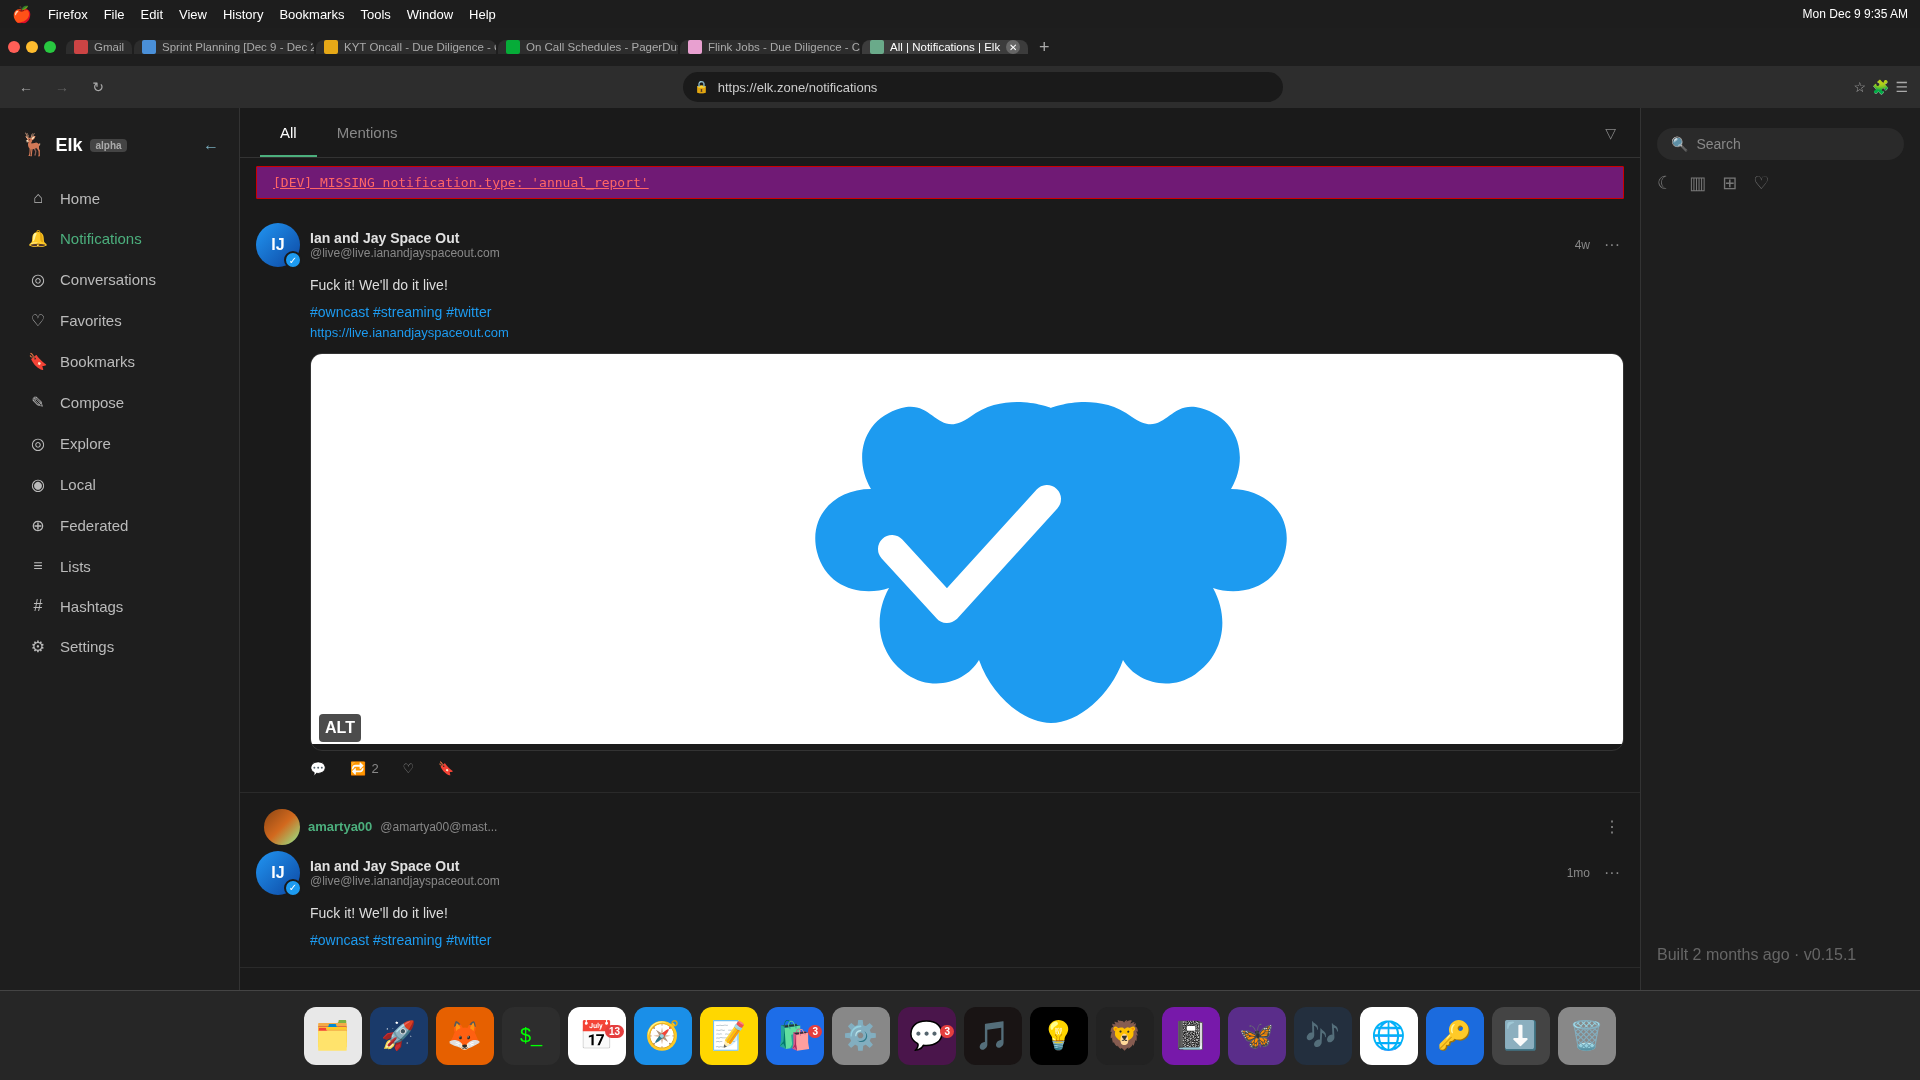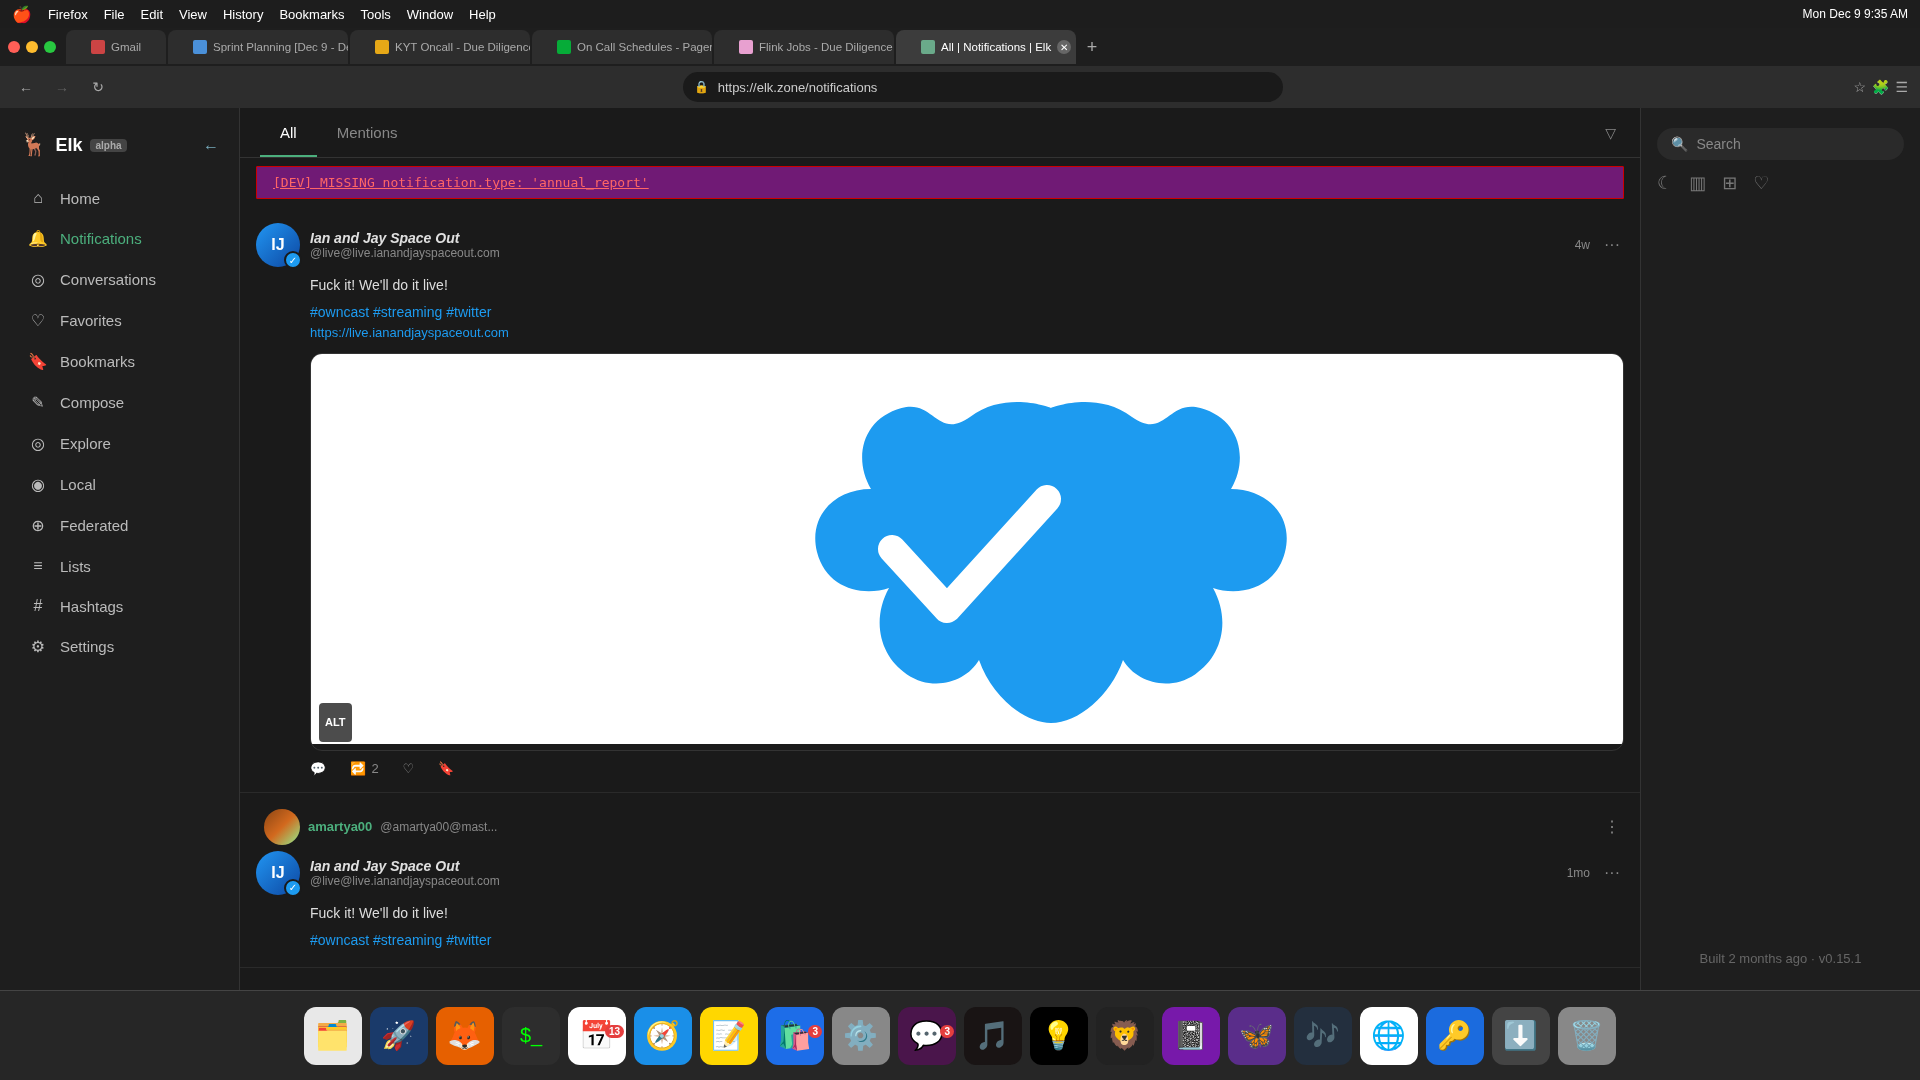--- a/index.html
+++ b/index.html
@@ -46,22 +46,22 @@
       display: flex;
       align-items: center;
       height: 38px;
       padding: 0 8px;
       gap: 2px;
       background: #1e1e1e;
     }
     .tab {
       display: flex;
       align-items: center;
-      height: 34px;
-      padding: 0 25px;
+      height: 14px;
+      padding: 0 8px;
       border-radius: 8px 8px 0 0;
       font-size: 11.5px;
       color: #aaa;
       gap: 6px;
       max-width: 180px;
       overflow: hidden;
       white-space: nowrap;
       cursor: default;
       background: #2d2d2d;
       flex-shrink: 0;
@@ -316,21 +316,20 @@
       justify-content: center;
       color: white;
       font-size: 16px;
       font-weight: bold;
     }
     .post-info { flex: 1; }
     .post-author {
       font-weight: 600;
       font-size: 14px;
       color: #e0e0e0;
-      font-style: italic;
     }
     .post-handle {
       font-size: 12px;
       color: #888;
     }
     .post-time {
       font-size: 12px;
       color: #888;
       margin-left: auto;
     }
@@ -353,22 +352,22 @@
       overflow: hidden;
       border: 1px solid #333;
       position: relative;
     }
     .alt-badge {
       position: absolute;
       bottom: 8px;
       left: 8px;
       background: rgba(0,0,0,0.7);
       color: #fff;
-      font-size: 11px;
-      padding: 11px 6px;
+      font-size: 16px;
+      padding: 2px 6px;
       border-radius: 4px;
       font-weight: 600;
       margin-top: 12px;
     }
 
     
     .post-actions {
       display: flex;
       align-items: center;
       gap: 24px;
@@ -401,24 +400,23 @@
       gap: 8px;
       background: #2a2a2a;
       border-radius: 20px;
       padding: 8px 14px;
       color: #888;
       font-size: 14px;
       cursor: text;
     }
     .footer-info {
       margin-top: auto;
-      font-size: 13px;
+      font-size: 16px;
       color: #666;
       line-height: 1.8;
-      text-align: center;
     }
     .footer-link {
       color: #888;
       cursor: pointer;
     }
     .footer-dot { color: #555; }
     .right-actions {
       display: flex;
       gap: 16px;
       color: #777;

